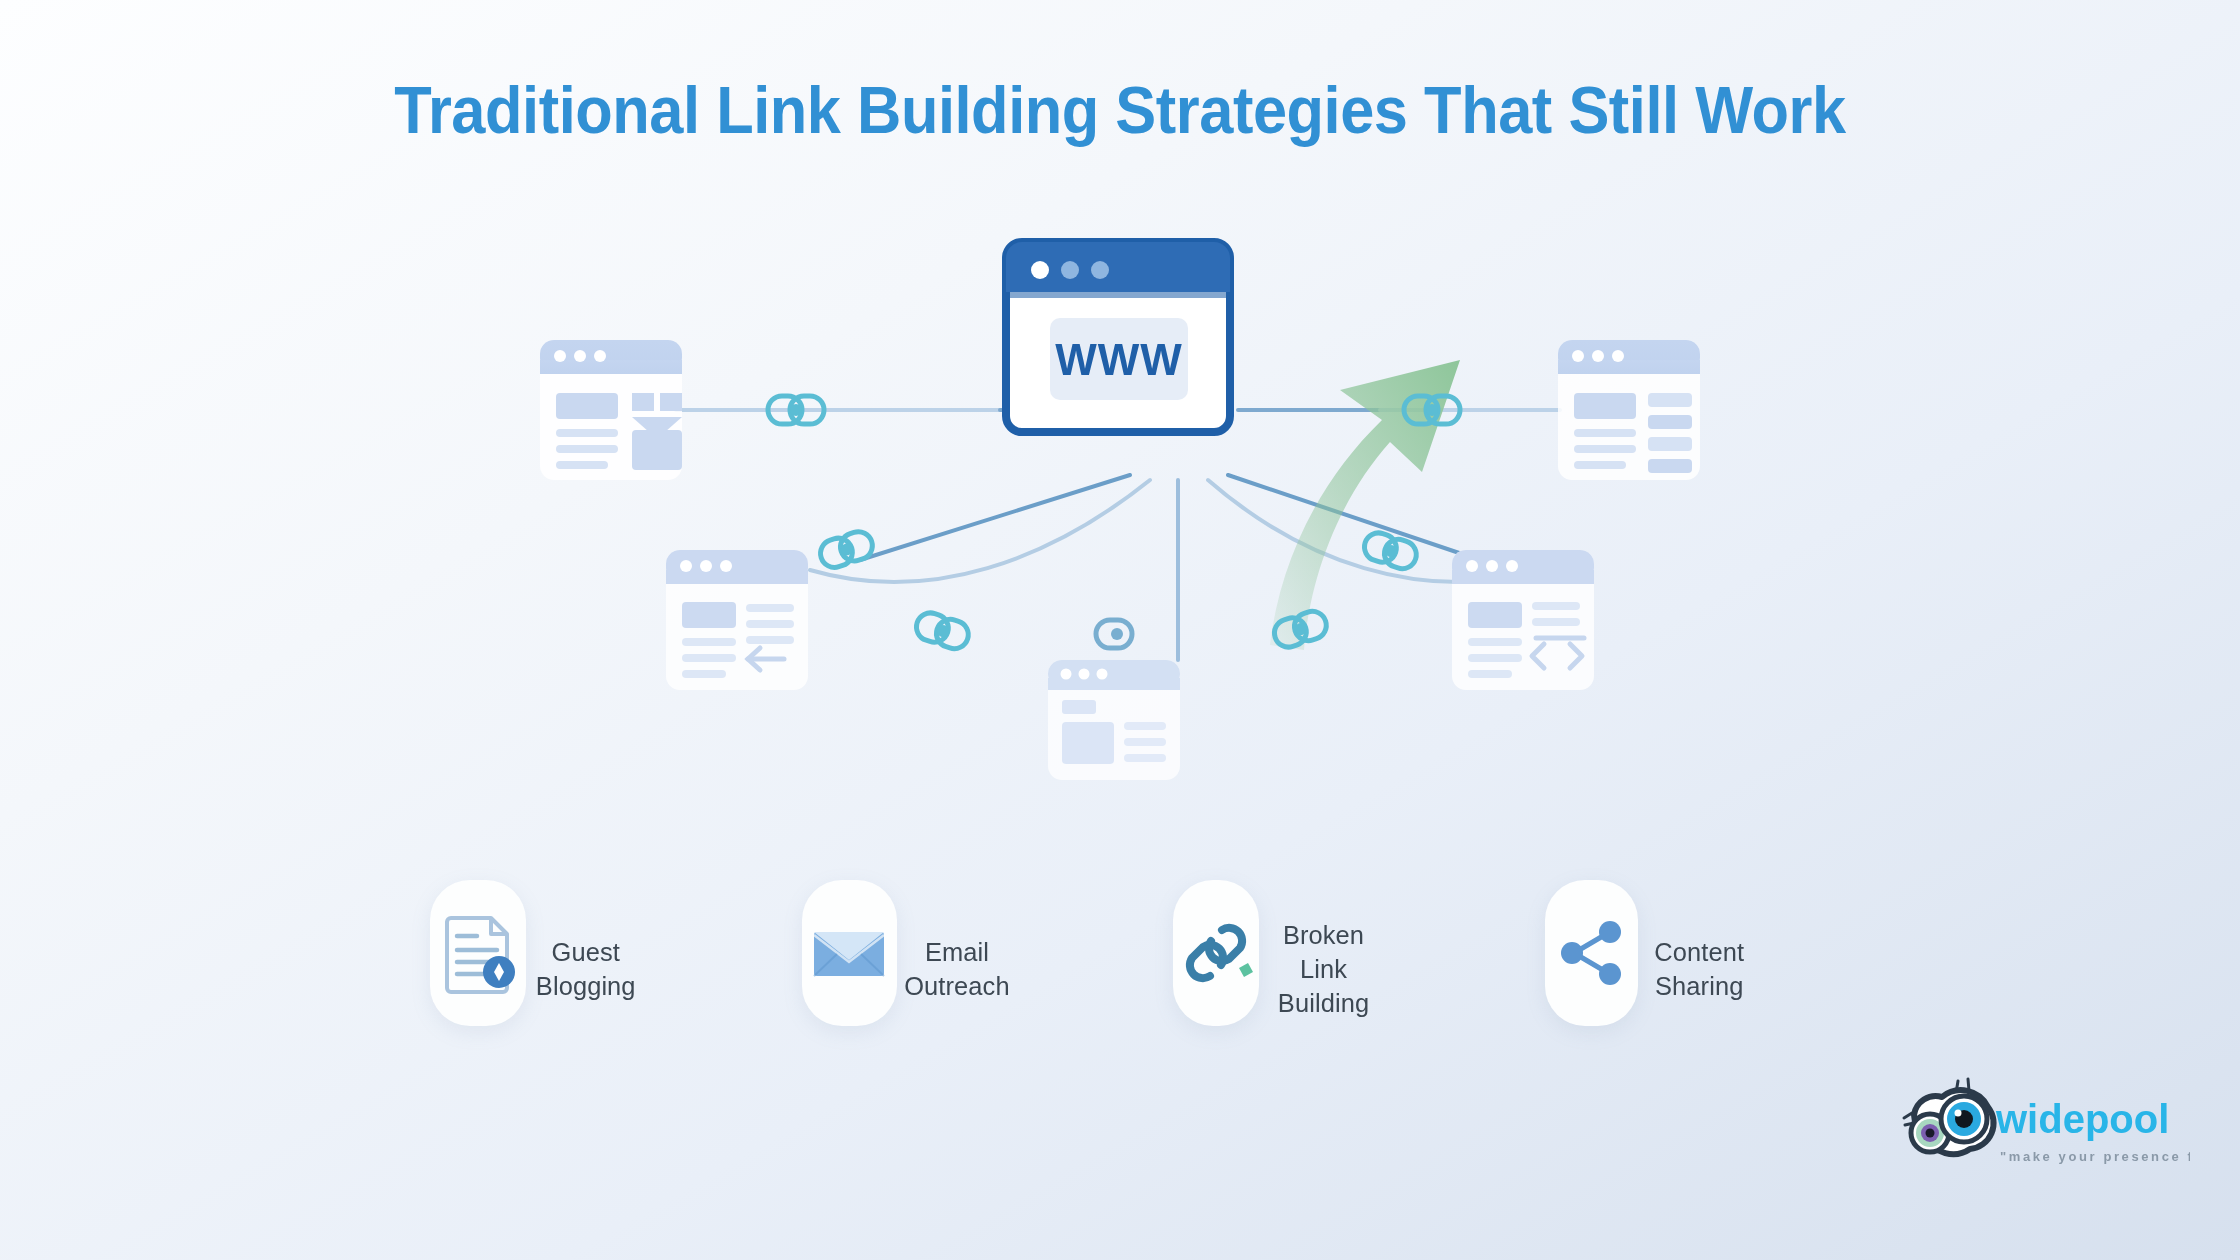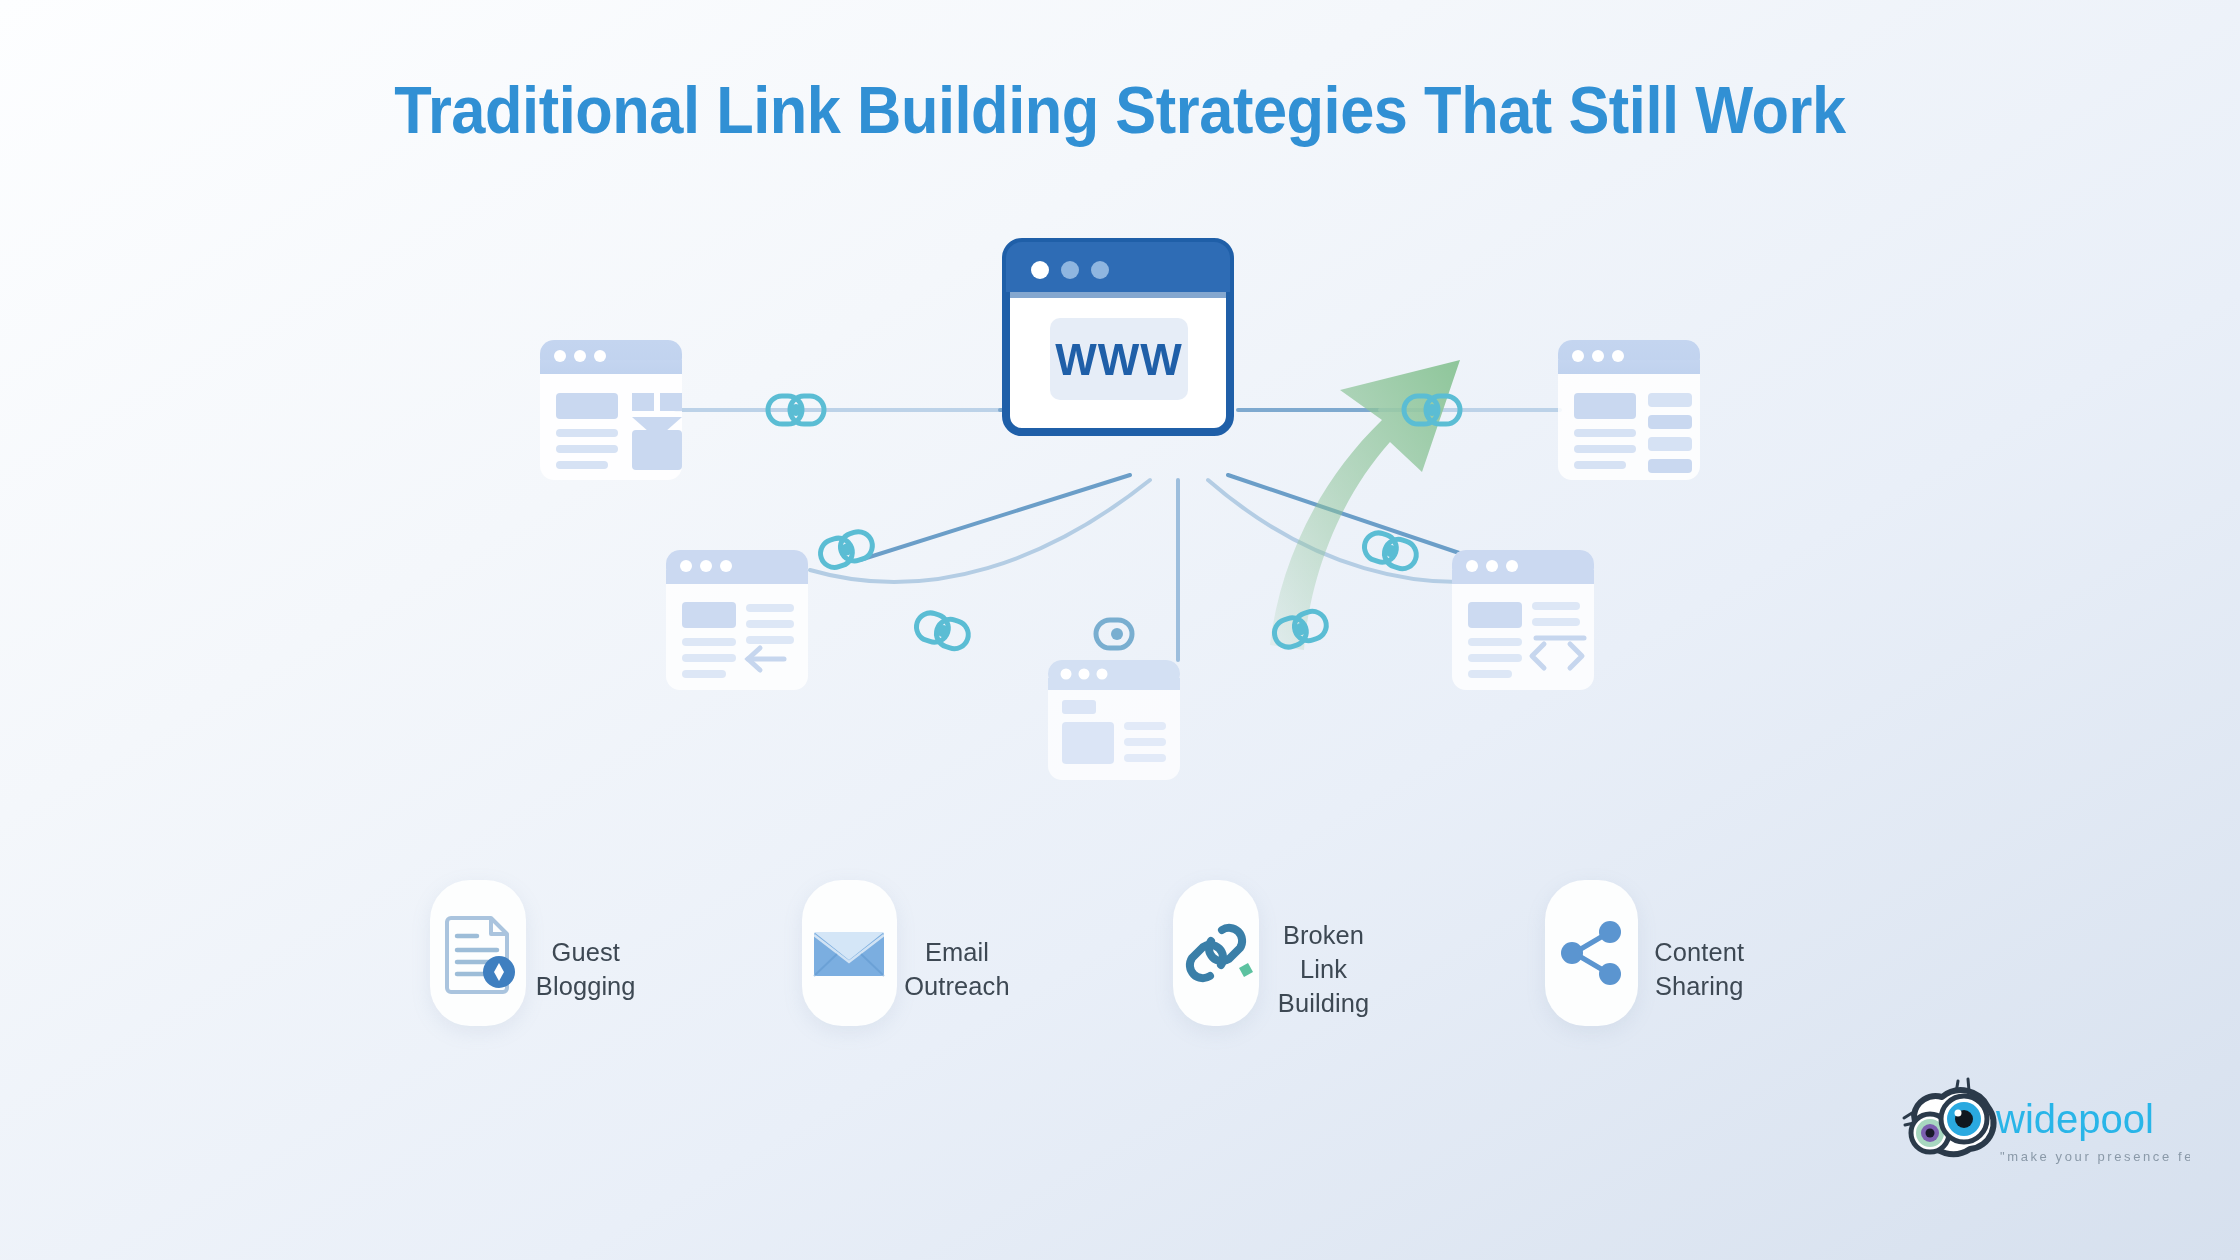--- a/index.html
+++ b/index.html
@@ -43,21 +43,21 @@
     margin-top:34px;
     font-size:26.5px;
     color:#3d4853;
     text-align:center;
     line-height:1.28;
     letter-spacing:0.1px;
     transform:scaleX(0.96);
   }
 
   
-  #logo { position:absolute; left:1900px; top:1075px; width:290px; height:120px; }
+  #logo { position:absolute; left:1900px; top:1075px; width:290px; height:120px;font-weight:bold; }
   #logo svg { position:absolute; left:0; top:0; }
 </style>
 </head>
 <body>
 
 <div id="title">Traditional Link Building Strategies That Still Work</div>
 
 <div id="diagram">
   <svg width="2240" height="620" viewBox="0 0 2240 620">
     <defs>

